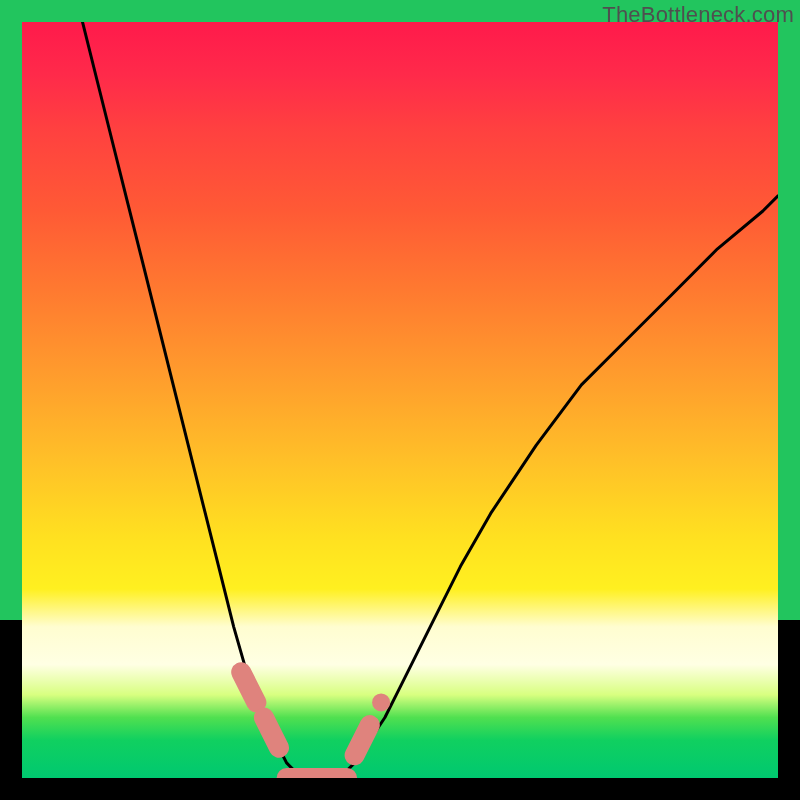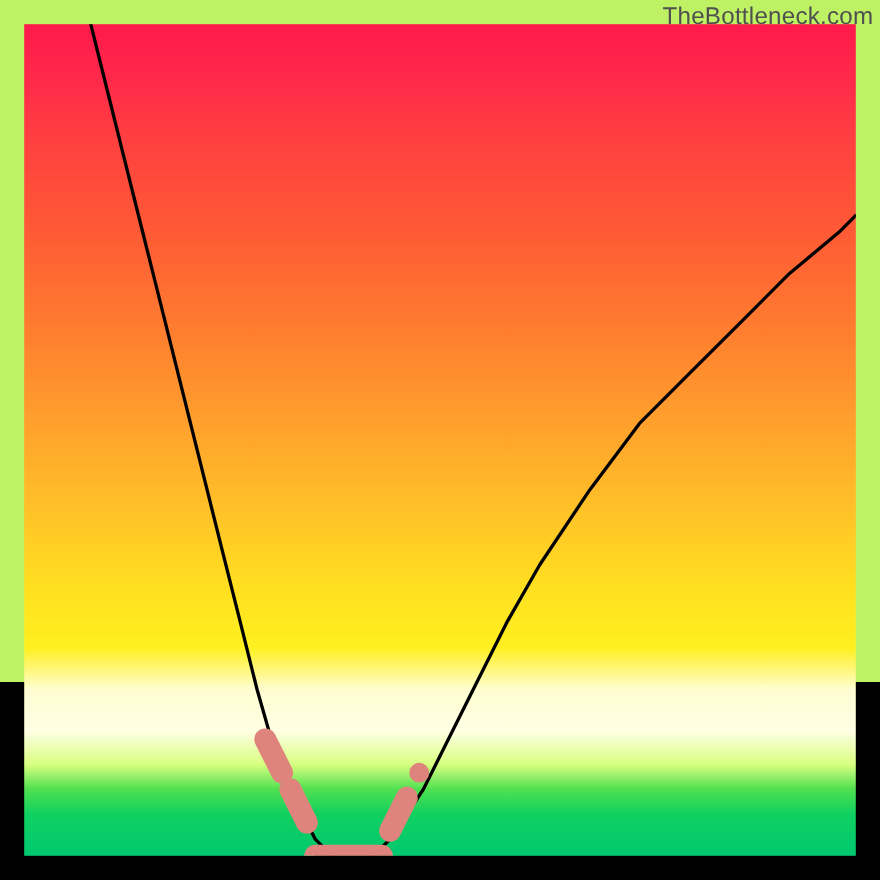--- a/index.html
+++ b/index.html
@@ -6,21 +6,21 @@
     margin: 0;
     padding: 0;
     width: 800px;
     height: 800px;
     background: #000000;
     overflow: hidden;
   }
   .outer {
     width: 800px;
     height: 620px;
-    background: #bef264;
+    background: #22c55e;
     position: relative;
   }
   .plot {
     position: absolute;
     left: 22px;
     top: 22px;
     width: 756px;
     height: 756px;
     background: linear-gradient(to bottom,
       #ff1a4b 0%,

